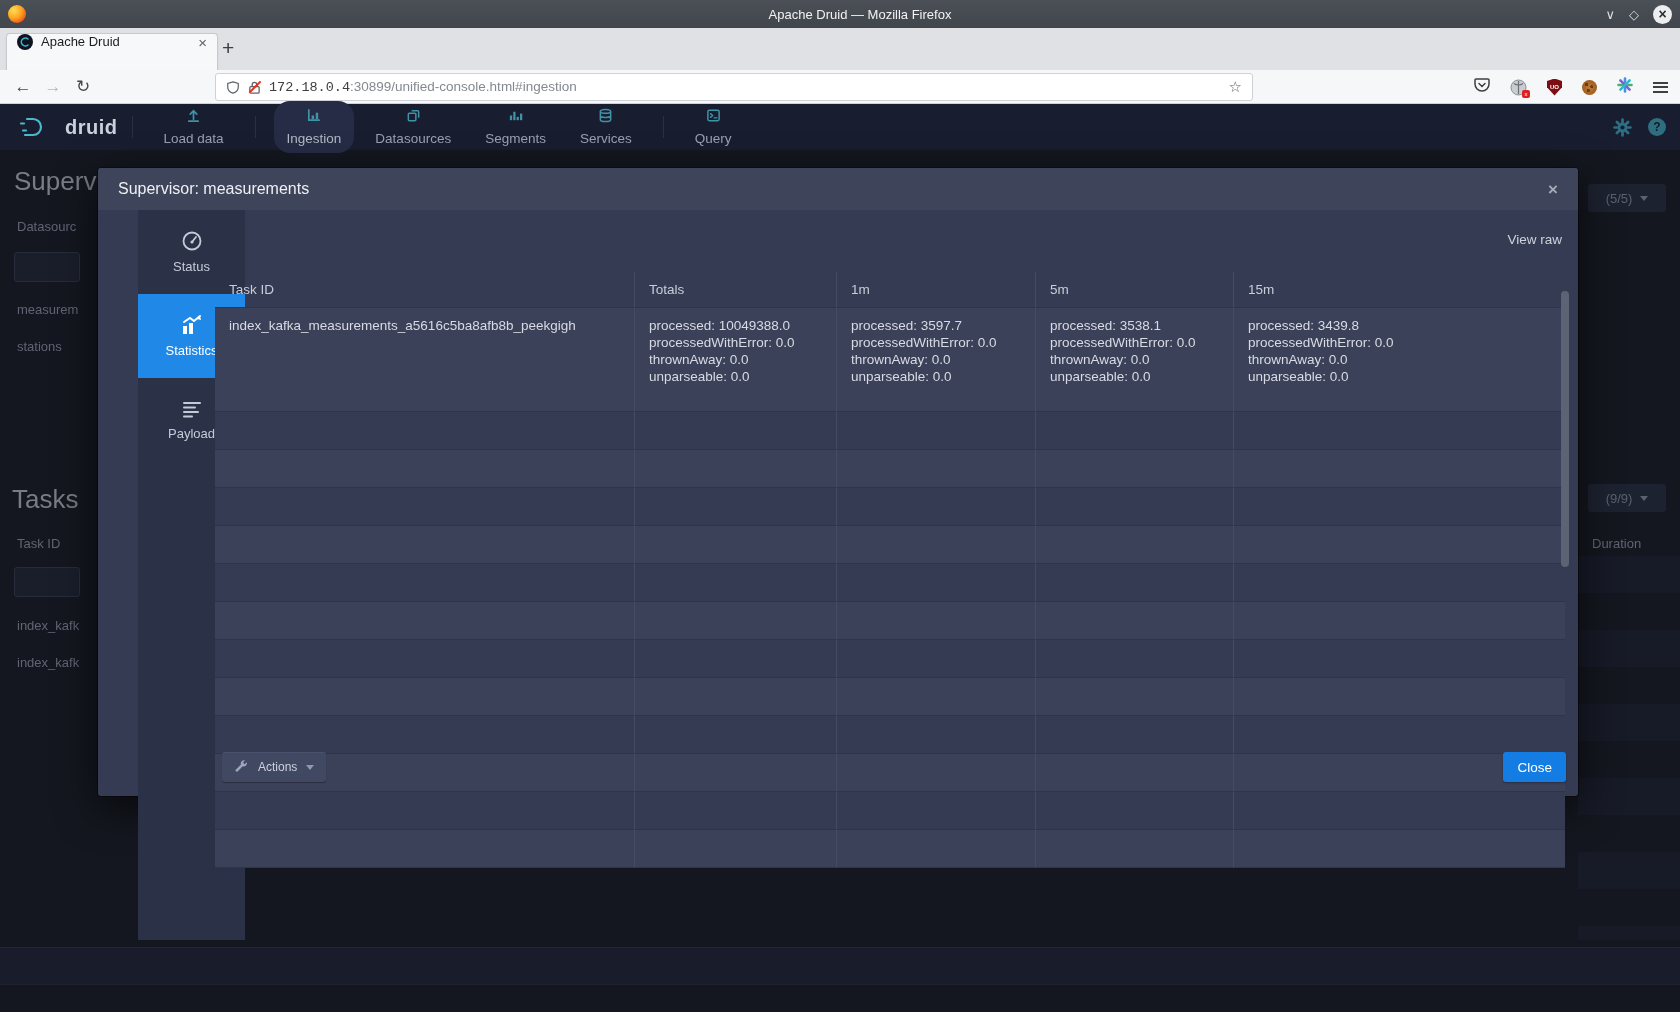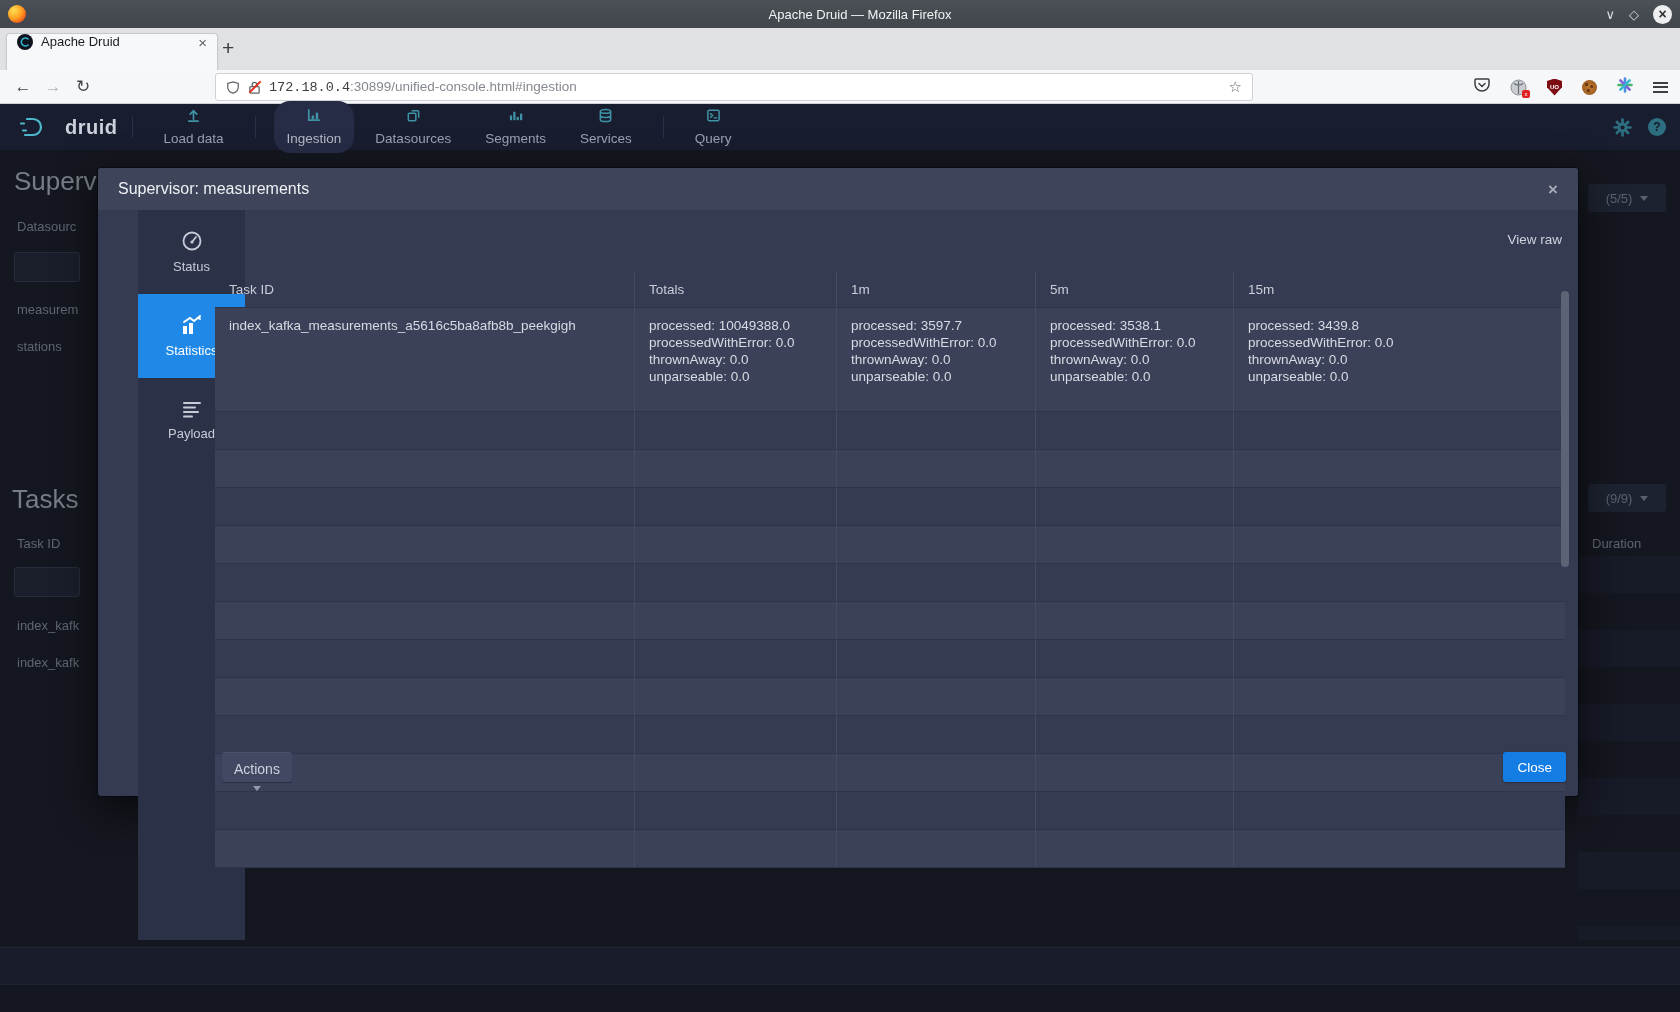--- a/index.html
+++ b/index.html
@@ -103,22 +103,22 @@
     color:#d8dbe3; font-size:13.5px; overflow:hidden; }
   .td:last-child { border-right:none; }
   .trow.data .td { height:104px; }
   .trow.empty .td { height:38px; }
   .tbody .trow:nth-child(odd) { background:#3b4159; }
   .tbody .trow:nth-child(even) { background:#353b52; }
   .stat-line { line-height:17px; white-space:nowrap; }
   .c0{width:420px;} .c1{width:202px;} .c2{width:199px;} .c3{width:198px;} .c4{flex:1;}
   .scroll-thumb { position:absolute; right:9px; top:123px; width:8px; height:276px; background:#5c6375; border-radius:4px; }
   .actions-btn { position:absolute; left:124px; bottom:14px; height:30px; padding:0 12px; background:#404862;
-    border-radius:3px; display:flex; align-items:center; gap:9px; color:#ccd1de; font-size:14px;
-    box-shadow:inset 0 1px 0 rgba(255,255,255,.06), 0 1px 1px rgba(0,0,0,.3);flex-direction:column; }
+    border-radius:3px; display:flex; align-items:center; gap:9px; color:#ccd1de; font-size:12px;
+    box-shadow:inset 0 1px 0 rgba(255,255,255,.06), 0 1px 1px rgba(0,0,0,.3); }
   .actions-btn .caret { border-top-color:#9199ae; }
   .close-btn { position:absolute; right:12px; bottom:14px; height:30px; padding:0 14px; background:#147de4;
     border:none; border-radius:3px; color:#fff; font-size:13.5px; display:flex; align-items:center;
     font-family:inherit; box-shadow:0 1px 2px rgba(0,0,0,.3); }
 </style>
 </head>
 <body>
 
 <div id="stage">
 

